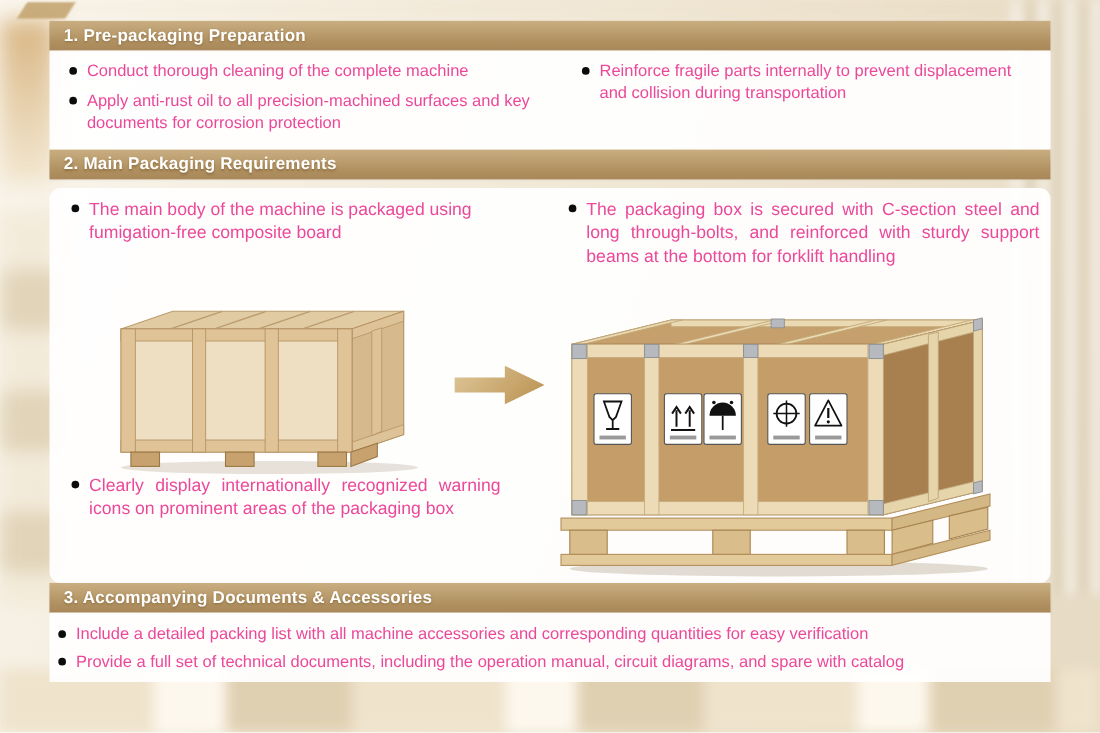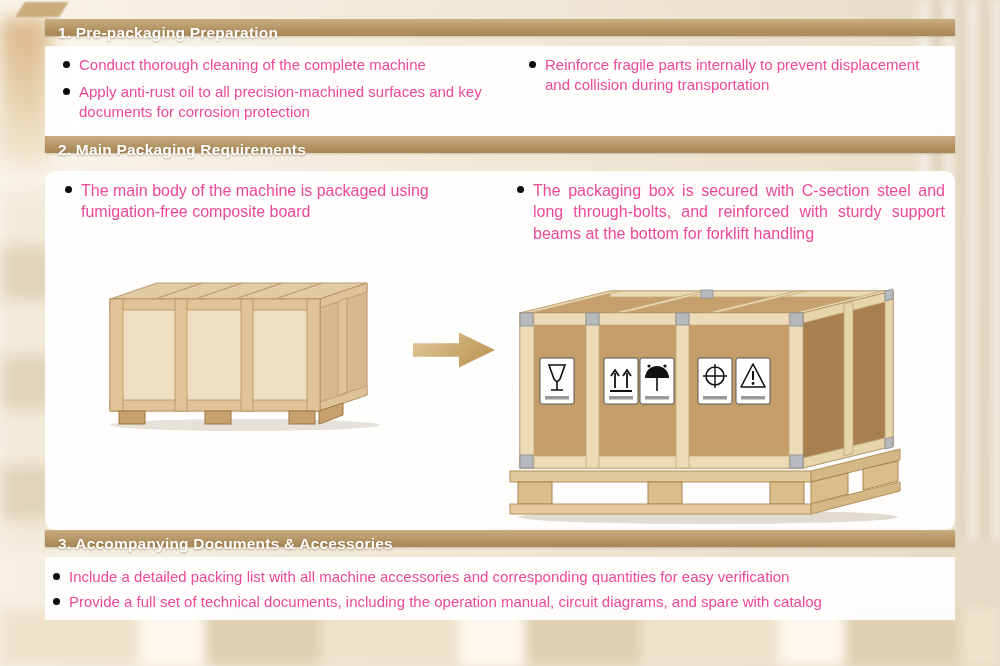--- a/index.html
+++ b/index.html
@@ -18,21 +18,21 @@
   .deco-right-stripes { right:-12px; top:0; width:92px; height:540px;
         background:repeating-linear-gradient(90deg,#ffffff 0 10px,#d9cbb1 10px 24px); filter:blur(5px); opacity:.55; }
   .deco-bottom-shelves { left:0; bottom:0; width:100%; height:58px;
         background:repeating-linear-gradient(90deg,#efe3cc 0 140px,#fdf8ee 140px 205px,#e0d0b2 205px 320px); filter:blur(6px); }
   .deco-top-strip { left:60px; top:0; width:880px; height:16px;
         background:linear-gradient(90deg,#f7f1e5,#efe5d2 60%,#e9dcc4); filter:blur(4px); opacity:.9; }
   .deco-corner-wedge { left:20px; top:2px; width:44px; height:15px; background:#c5a672;
         transform:skewX(-32deg); filter:blur(1px); opacity:.9; }
 
   
-  .hdr { position:absolute; left:45px; width:910px; height:17px;
+  .hdr { position:absolute; left:45px; width:910px; height:27px;
          background:linear-gradient(180deg,#c9ae82 0%,#b0905f 70%,#a8875a 100%);
          color:#fff; font-size:15.5px; font-weight:bold; line-height:27px;
          padding-left:13px; letter-spacing:.2px;
          text-shadow:0 1px 2px rgba(90,60,20,.4);
          box-shadow:0 1px 2px rgba(90,60,20,.25); }
   #hdr1 { top:19px; } #hdr2 { top:136px; } #hdr3 { top:530px; }
 
   
   .panel { position:absolute; left:45px; width:910px; background:rgba(255,255,255,.93); }
   #panel1 { top:46px;  height:98px; }
@@ -126,20 +126,23 @@
         </g>
         <g fill="#c7a26e" stroke="#9c7743">
           <rect x="24" y="174" width="26" height="13"></rect>
           <rect x="110" y="174" width="26" height="13"></rect>
           <rect x="194" y="174" width="26" height="13"></rect>
           <polygon points="224,174 248,166 248,178 224,187"></polygon>
         </g>
       </svg>
     </div>
 
+    <ul class="blist big just p2-bullet-left2">
+      <li><span>Clearly display internationally recognized warning icons on prominent areas of the packaging box</span></li>
+    </ul>
 
     <div class="transform-arrow"></div>
 
     <ul class="blist big just p2-bullet-right">
       <li><span>The packaging box is secured with C-section steel and long through-bolts, and reinforced with sturdy support beams at the bottom for forklift handling</span></li>
     </ul>
 
     <div class="crate2-wrap">
       <svg viewBox="0 0 400 263">
         <ellipse cx="200" cy="254" rx="190" ry="7" fill="rgba(110,85,50,.2)"></ellipse>

